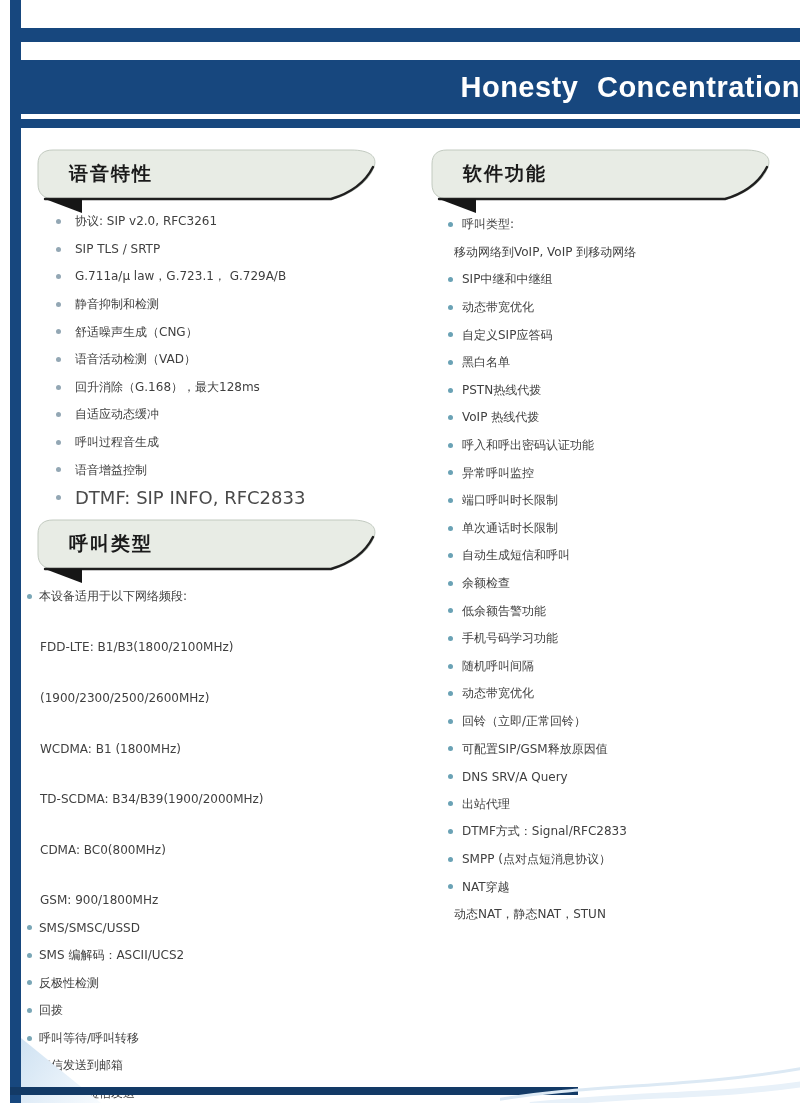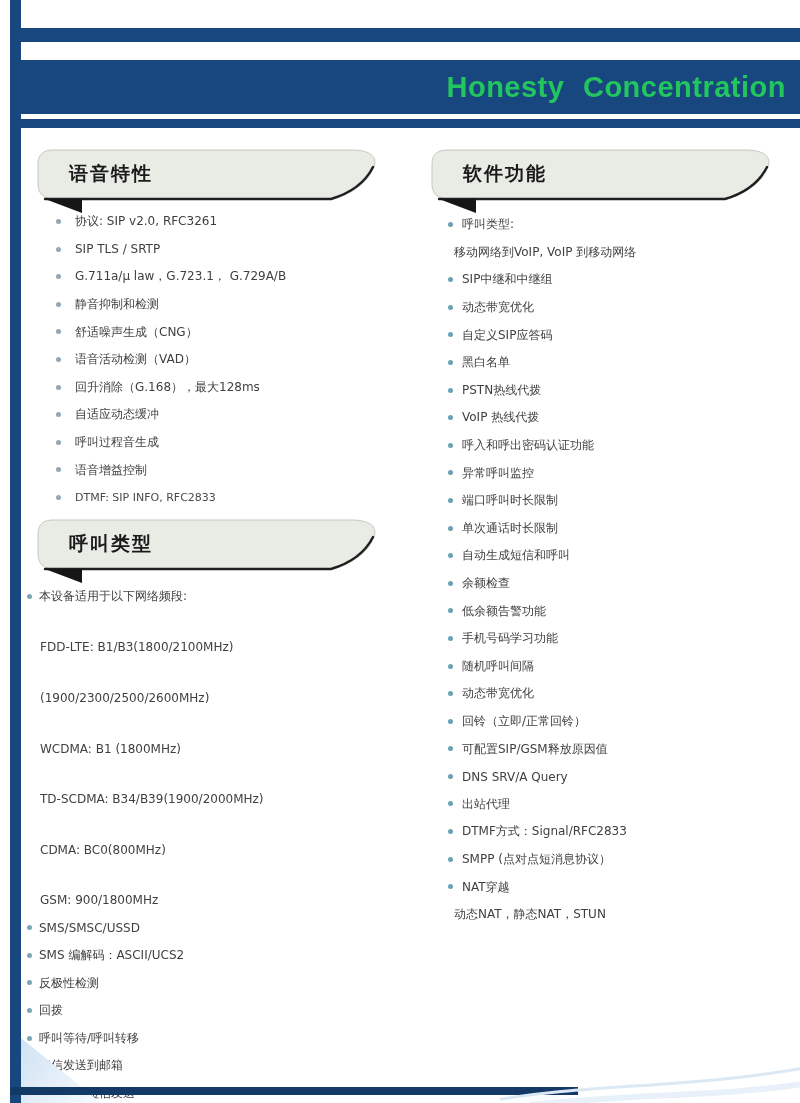--- a/index.html
+++ b/index.html
@@ -8,42 +8,42 @@
     background:#ffffff;overflow:hidden;
     font-family:"DejaVu Sans","Liberation Sans",sans-serif;
     color:#3d3d3d;
   }
   
   .left-rail{position:absolute;left:10px;top:0;width:11px;height:1103px;background:#17477e;}
   .stripe-top{position:absolute;left:10px;top:28px;right:0;height:14px;background:#17477e;}
   .head-band{position:absolute;left:10px;top:60px;right:0;height:54px;background:#17477e;
     display:flex;align-items:center;justify-content:flex-end;}
   .head-band .title{
-    color:#22c55e;font-size:29px;font-weight:bold;letter-spacing:.5px;word-spacing:10px;
-    padding-right:14px;font-family:"Liberation Sans","DejaVu Sans",sans-serif;
+    color:#ffffff;font-size:29px;font-weight:bold;letter-spacing:.5px;word-spacing:10px;
+    font-family:"Liberation Sans","DejaVu Sans",sans-serif;
   }
   .stripe-sub{position:absolute;left:10px;top:119px;right:0;height:9px;background:#17477e;}
   
   .banner{position:absolute;width:352px;height:66px;}
   .banner svg{position:absolute;left:0;top:0;}
   .banner .banner-title{
     position:absolute;left:34px;top:13px;font-size:19px;font-weight:bold;color:#1a1a1a;
     letter-spacing:2px;
     text-align:right;
   }
   
   .feature-list{position:absolute;list-style:none;margin:0;padding:0;}
   .feature-list .item{
     position:relative;height:27.6px;display:flex;align-items:center;
     font-size:12px;white-space:nowrap;color:#3f3f3f;
   }
   .item .dot{
     position:absolute;width:5px;height:5px;border-radius:50%;top:11px;
   }
-  .item.small{font-size:11px;color:#4a4a4a;}
+  .item.small{font-size:18px;color:#4a4a4a;}
   
   .list-voice .item{padding-left:40px;}
   .list-voice .dot{left:21px;background:#93a7b4;}
   
   .list-wireless .item{padding-left:22px;}
   .list-wireless .item.no-bullet{padding-left:23px;margin-top:23px;}
   .list-wireless .dot{left:10px;background:#79a6b6;}
   
   .list-software .item{padding-left:25px;}
   .list-software .item.no-bullet{padding-left:17px;}

